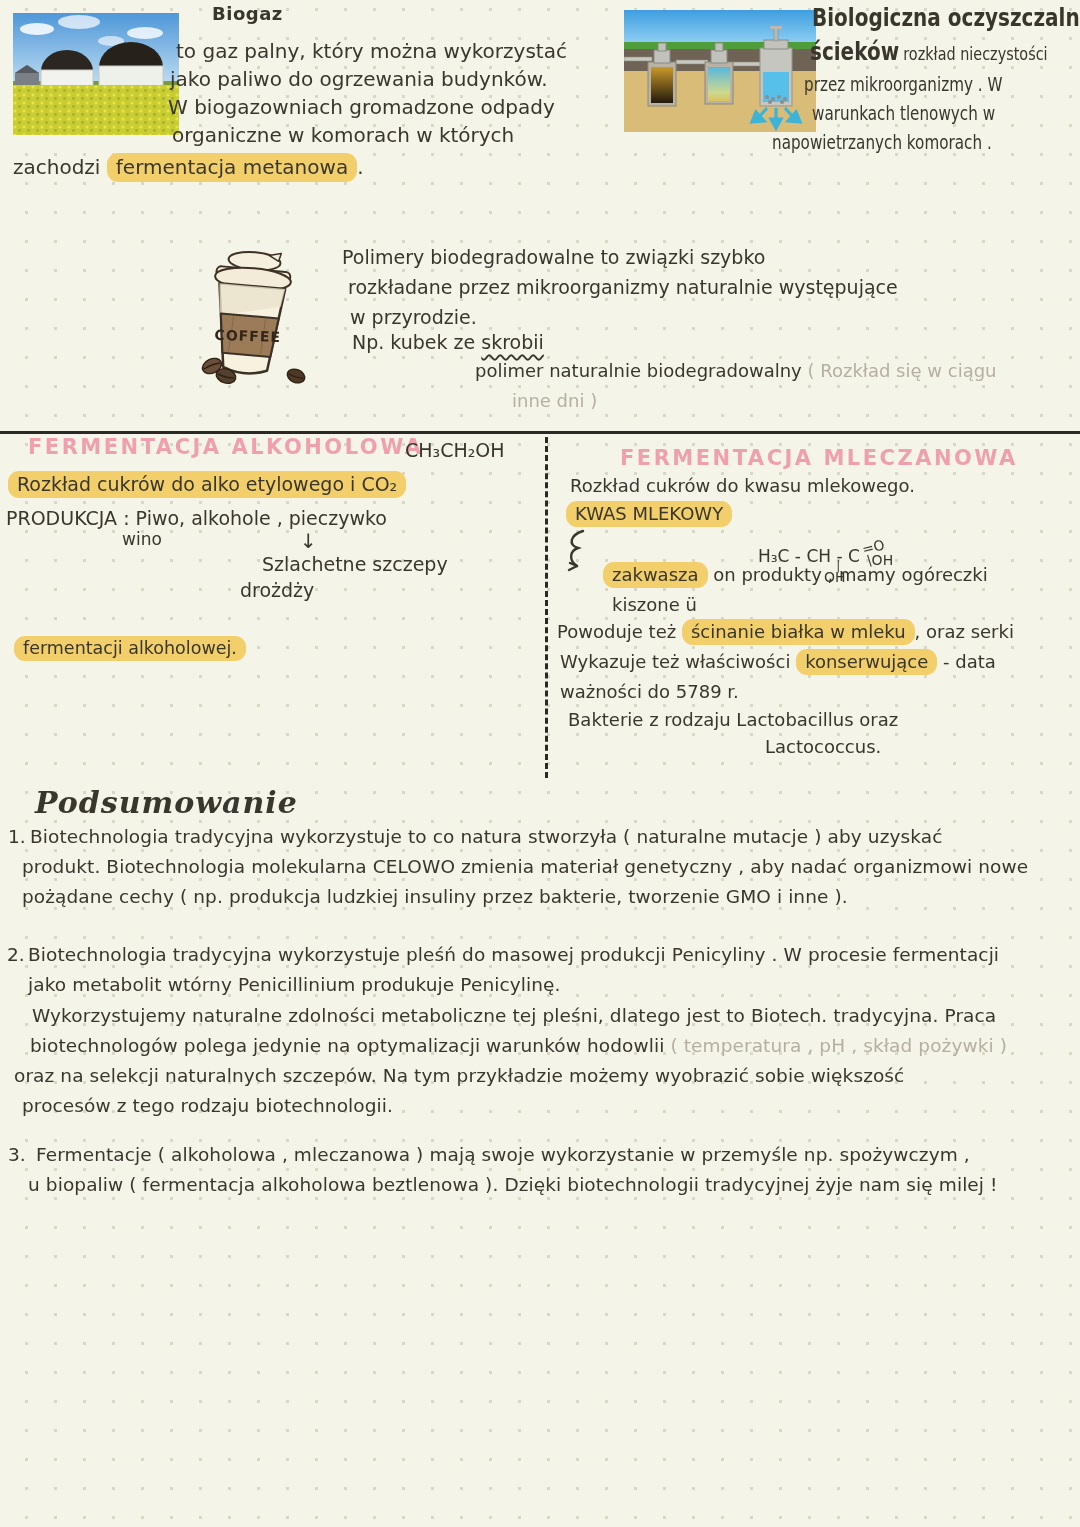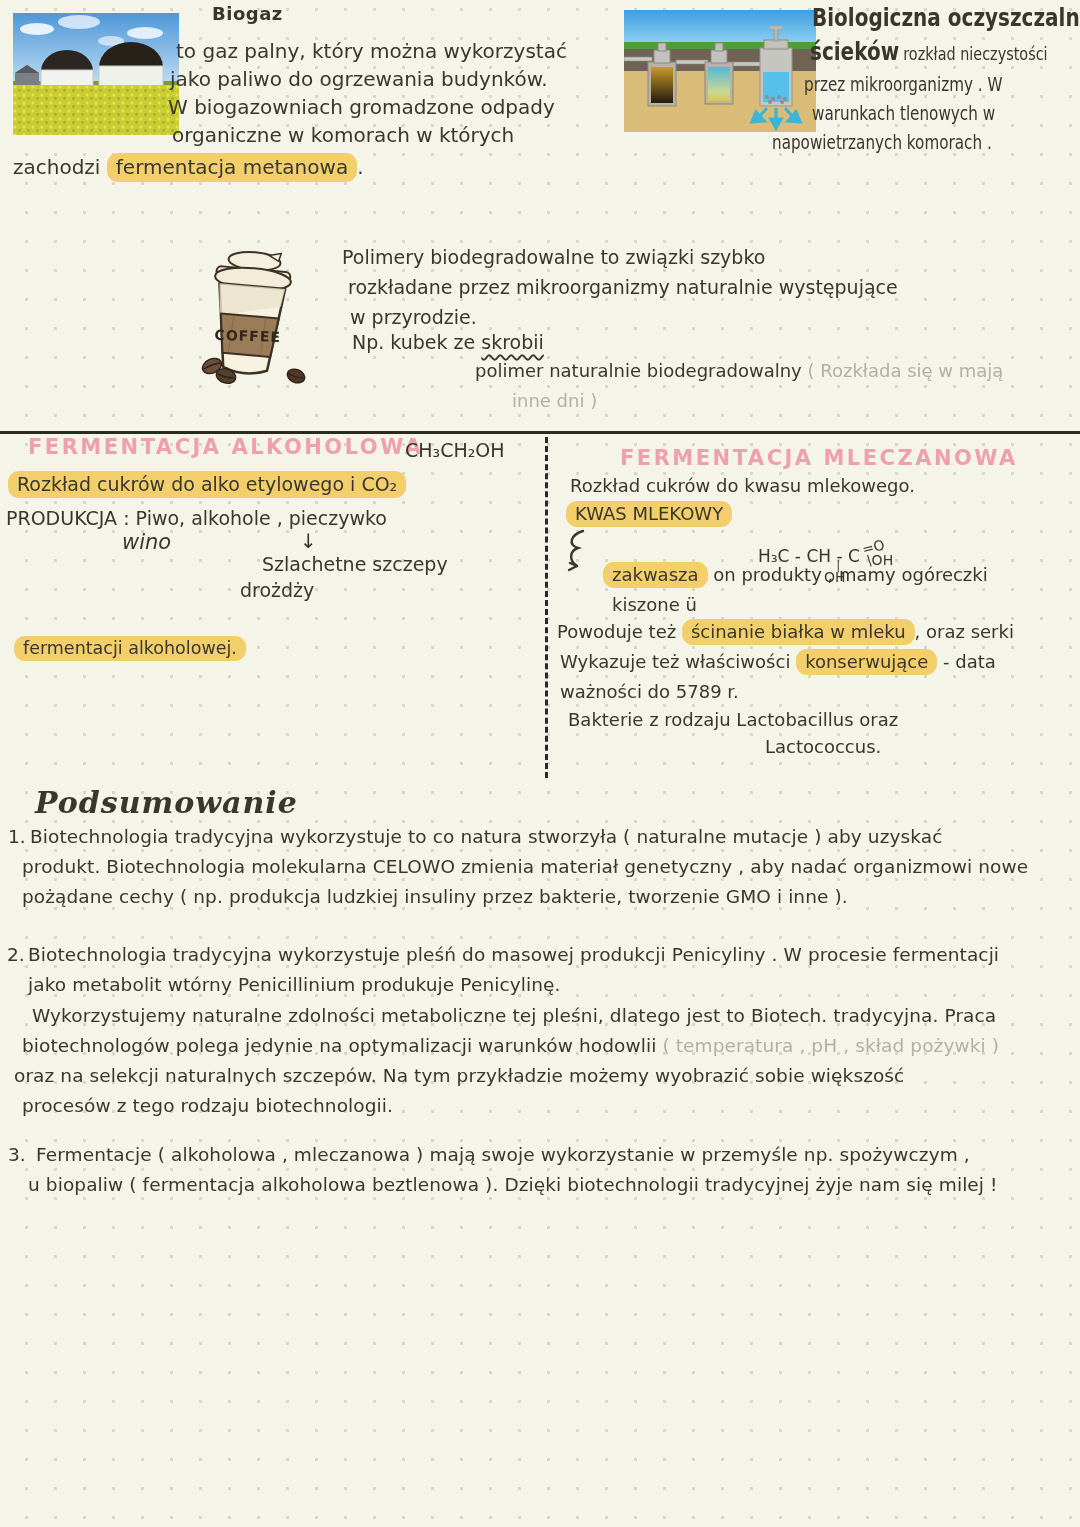--- a/index.html
+++ b/index.html
@@ -11,21 +11,21 @@
     font-family:"DejaVu Sans",sans-serif;color:#39362e;
   }
   .t{position:absolute;white-space:nowrap;line-height:1.15;}
   .h1{font-weight:700;font-size:18px;letter-spacing:.5px;}
   .h2{font-weight:700;font-size:23px;letter-spacing:0;}
   .body20{font-size:20px;}
   .body19{font-size:19px;}
   .body18{font-size:18px;}
   .body17{font-size:17.5px;}
   .sum{font-size:18.5px;letter-spacing:.1px;}
-  .small15{font-size:21px;font-style:italic;}
+  .small15{font-size:17px;}
   .condensed{transform:scaleX(.8);transform-origin:left top;}
   .pink{color:#ef9fad;font-weight:700;font-size:21px;letter-spacing:2.5px;}
   .hl{background:#f3cf6b;border-radius:11px;padding:2px 9px 3px;}
   .hl-sm{background:#f3cf6b;border-radius:9px;padding:0 6px 1px;}
   .gray{color:#b5afa1;}
   .wavy{text-decoration:underline wavy #39362e 1.5px;text-underline-offset:5px;}
   .rule{position:absolute;left:0;top:431px;width:1080px;height:3px;background:#2b2924;}
   .divider{position:absolute;left:545px;top:437px;height:341px;width:0;border-left:3.5px dashed #2b2924;}
   .sumtitle{font-family:"DejaVu Serif",serif;font-style:italic;font-weight:700;font-size:30px;letter-spacing:1px;}
   .lactic{position:absolute;left:758px;top:500px;font-size:17px;margin-top:44px;}
@@ -171,21 +171,21 @@
 
   <div class="t body19" style="left:348px;top:277px">rozkładane przez mikroorganizmy naturalnie występujące</div>
   <div class="t body19" style="left:342px;top:247px">Polimery biodegradowalne to związki szybko</div>
   <div class="t body19" style="left:350px;top:307px">w przyrodzie.</div>
   <div class="t body19" style="left:352px;top:332px">
     <span>Np. kubek ze</span>
     <span class="wavy">skrobii</span>
   </div>
   <div class="t body18" style="left:475px;top:361px">
     <span>polimer naturalnie biodegradowalny</span>
-    <span class="gray">( Rozkłada się w mają</span>
+    <span class="gray">( Rozkład się w ciągu</span>
   </div>
   <div class="t body18 gray" style="left:512px;top:391px">inne dni )</div>
 
   <div class="rule"></div>
   <div class="divider"></div>
 
   <div class="t pink" style="left:28px;top:435px">FERMENTACJA ALKOHOLOWA</div>
   <div class="t body19" style="left:405px;top:440px">CH₃CH₂OH</div>
   <div class="t body19" style="left:8px;top:474px">
     <span class="hl">Rozkład cukrów do alko etylowego i CO₂</span>
@@ -240,21 +240,21 @@
 
   <div class="t sum" style="left:8px;top:826px">1.</div>
   <div class="t sum" style="left:30px;top:826px">Biotechnologia tradycyjna wykorzystuje to co natura stworzyła ( naturalne mutacje ) aby uzyskać</div>
   <div class="t sum" style="left:22px;top:856px">produkt. Biotechnologia molekularna CELOWO zmienia materiał genetyczny , aby nadać organizmowi nowe</div>
   <div class="t sum" style="left:22px;top:886px">pożądane cechy ( np. produkcja ludzkiej insuliny przez bakterie, tworzenie GMO i inne ).</div>
 
   <div class="t sum" style="left:7px;top:944px">2.</div>
   <div class="t sum" style="left:28px;top:944px">Biotechnologia tradycyjna wykorzystuje pleśń do masowej produkcji Penicyliny . W procesie fermentacji</div>
   <div class="t sum" style="left:28px;top:974px">jako metabolit wtórny Penicillinium produkuje Penicylinę.</div>
   <div class="t sum" style="left:32px;top:1005px">Wykorzystujemy naturalne zdolności metaboliczne tej pleśni, dlatego jest to Biotech. tradycyjna. Praca</div>
-  <div class="t sum" style="left:22px;top:1035px">
+  <div class="t sum" style="left:30px;top:1035px">
     <span>biotechnologów polega jedynie na optymalizacji warunków hodowlii</span>
     <span class="gray">( temperatura , pH , skład pożywki )</span>
   </div>
   <div class="t sum" style="left:14px;top:1065px">oraz na selekcji naturalnych szczepów. Na tym przykładzie możemy wyobrazić sobie większość</div>
   <div class="t sum" style="left:22px;top:1095px">procesów z tego rodzaju biotechnologii.</div>
 
   <div class="t sum" style="left:8px;top:1144px">3.</div>
   <div class="t sum" style="left:36px;top:1144px">Fermentacje ( alkoholowa , mleczanowa ) mają swoje wykorzystanie w przemyśle np. spożywczym ,</div>
   <div class="t sum" style="left:28px;top:1174px">u biopaliw ( fermentacja alkoholowa beztlenowa ). Dzięki biotechnologii tradycyjnej żyje nam się milej !</div>
 

